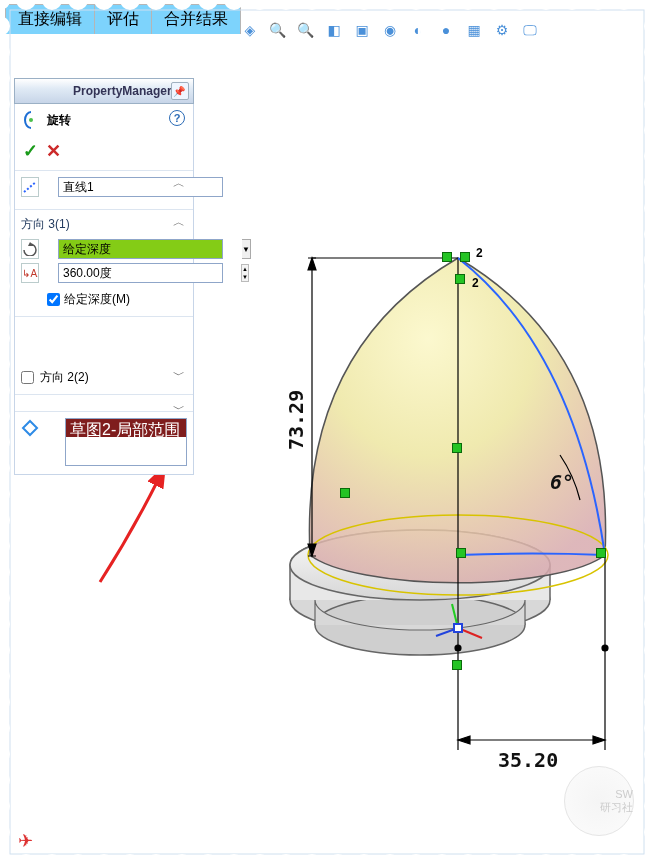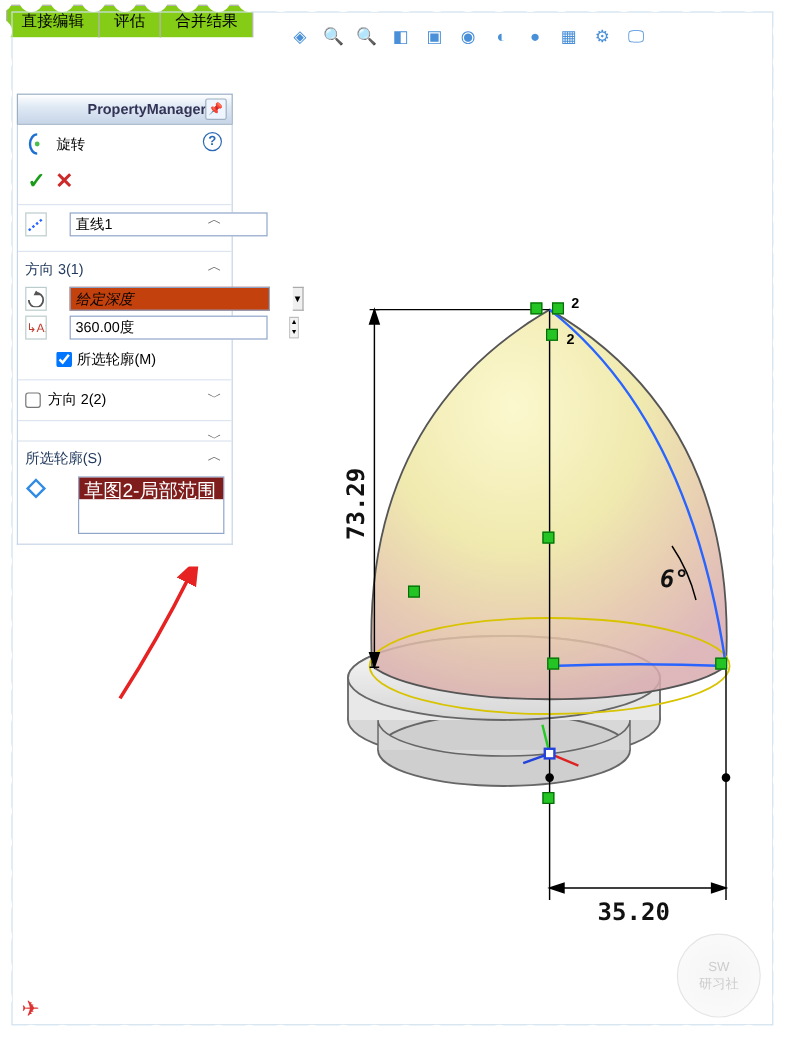--- a/index.html
+++ b/index.html
@@ -24,24 +24,24 @@
   
   .tab-row {
     position: absolute;
     left: 5px;
     top: 4px;
     display: flex;
     gap: 0;
   }
   .tab {
     padding: 4px 12px;
-    background: #84cc16;
+    background: #7dd3fc;
     border: 1px solid #b5b5b5;
     border-bottom: none;
-    font-size: 13px;
+    font-size: 16px;
     cursor: pointer;
     margin-right: -1px;
   }
 
   
   .toolbar {
     position: absolute;
     left: 240px;
     top: 20px;
     display: flex;
@@ -101,21 +101,21 @@
     display: flex;
     align-items: center;
     padding: 6px 6px;
     position: relative;
   }
   .feature-icon {
     width: 20px;
     height: 20px;
     margin-right: 6px;
   }
-  .feature-name { font-weight: normal; }
+  .feature-name { font-weight: bold; }
   .help-icon {
     position: absolute;
     right: 8px;
     top: 6px;
     color: #2b6bb6;
     font-weight: bold;
     border: 1px solid #2b6bb6;
     border-radius: 50%;
     width: 16px; height: 16px;
     display:flex; align-items:center; justify-content:center;
@@ -169,22 +169,21 @@
   }
   .field-input {
     flex: 1;
     height: 20px;
     border: 1px solid #8fa6c9;
     padding: 1px 4px;
     font-size: 12px;
     background: #fff;
   }
   .field-input.select {
-    background: #c2410c;
-    font-style: italic;
+    background: #84cc16;
   }
   .field-spin {
     width: 14px;
     height: 18px;
     display: flex;
     flex-direction: column;
     border: 1px solid #bbb;
     margin-left: -1px;
   }
   .field-spin div { flex:1; font-size:6px; display:flex; align-items:center; justify-content:center; background:#f4f4f4; }
@@ -245,27 +244,27 @@
 
   .sketch-handle {
     width: 10px; height: 10px;
     background: #24c424;
     border: 1px solid #0a6a0a;
     position: absolute;
   }
 
   .watermark {
     position: absolute;
-    right: 20px; bottom: 16px;
+    right: 20px; bottom: 28px;
     width: 70px; height: 70px;
     border-radius: 50%;
     background: radial-gradient(#eee9, #eee3);
     color: #ccc;
     display: flex; flex-direction: column;
-    align-items: center; justify-content: center;
+    align-items: flex-end; justify-content: center;
     font-size: 11px;
     border: 1px solid #e5e5e5;
   }
 </style>
 </head>
 <body>
 
 <div class="viewport">
 
   <svg width="654" height="864" style="position:absolute; left:0; top:0;">
@@ -441,45 +440,44 @@
         </div>
         <input class="field-input" value="360.00度" style="">
         <div class="field-spin">
             <div>▲</div>
             <div>▼</div>
           </div>
       </div>
       <div class="check-row">
         <label>
           <input type="checkbox" checked="" style="">
-          <span>所选轮廓(M)</span>
+          <span>给定深度(M)</span>
         </label>
       </div>
     </div>
 
     <div class="section-hr"></div>
 
-    <div class="section" style="padding-top:8px; padding-bottom:8px;">
+    <div class="section" style="padding-top:8px; padding-bottom:8px;margin-top:44px;">
       <label style="display:flex; gap:6px; align-items:center;">
         <input type="checkbox" style="">
         <span>方向 2(2)</span>
       </label>
       <span class="collapse-caret" style="top:6px;">﹀</span>
     </div>
 
     <div class="section-hr"></div>
 
     <div class="section" style="padding-top:8px; padding-bottom:8px;">
       <span class="collapse-caret" style="top:6px;">﹀</span>
     </div>
 
     <div class="section-hr"></div>
 
     <div class="section">
-      <div class="section-title">所选轮廓(S)</div>
       <span class="collapse-caret">︿</span>
       <div style="display:flex; align-items:flex-start; gap:4px;">
         <div class="field-icon" style="border:none;">
           <svg width="18" height="18">
               <polygon points="9,2 16,9 9,16 2,9" fill="none" stroke="#2e8be6" stroke-width="2"></polygon>
             </svg>
         </div>
         <div class="contour-box">
           <div class="contour-sel">草图2-局部范围&lt;1&gt;</div>
         </div>

